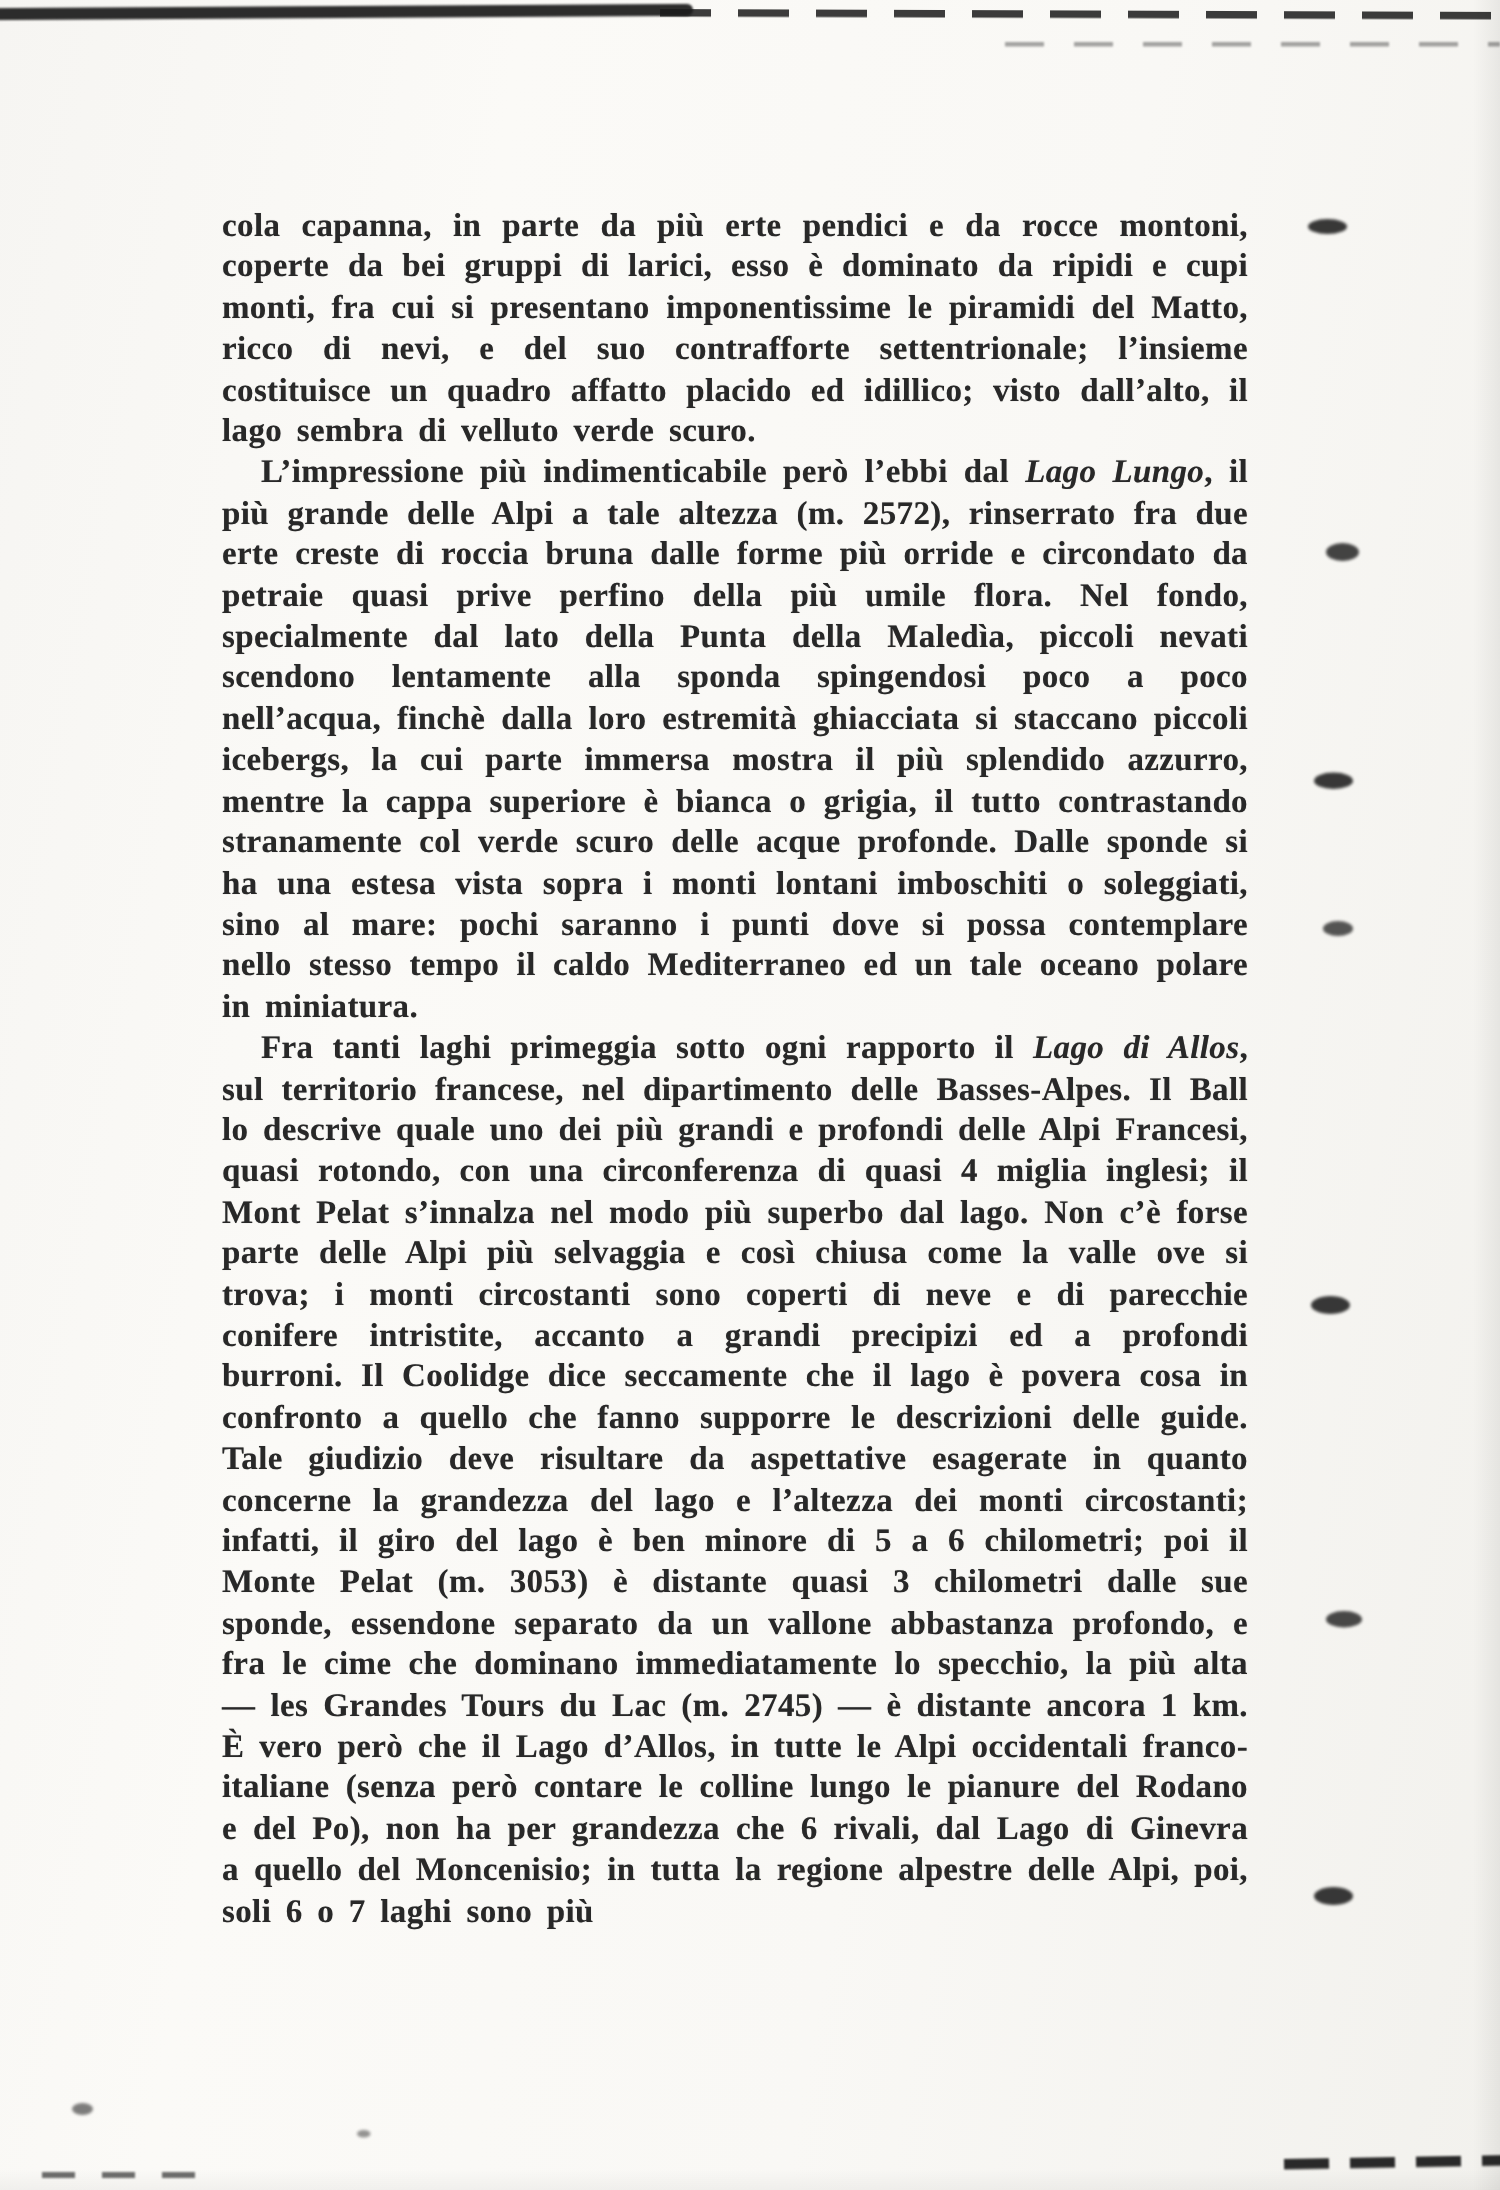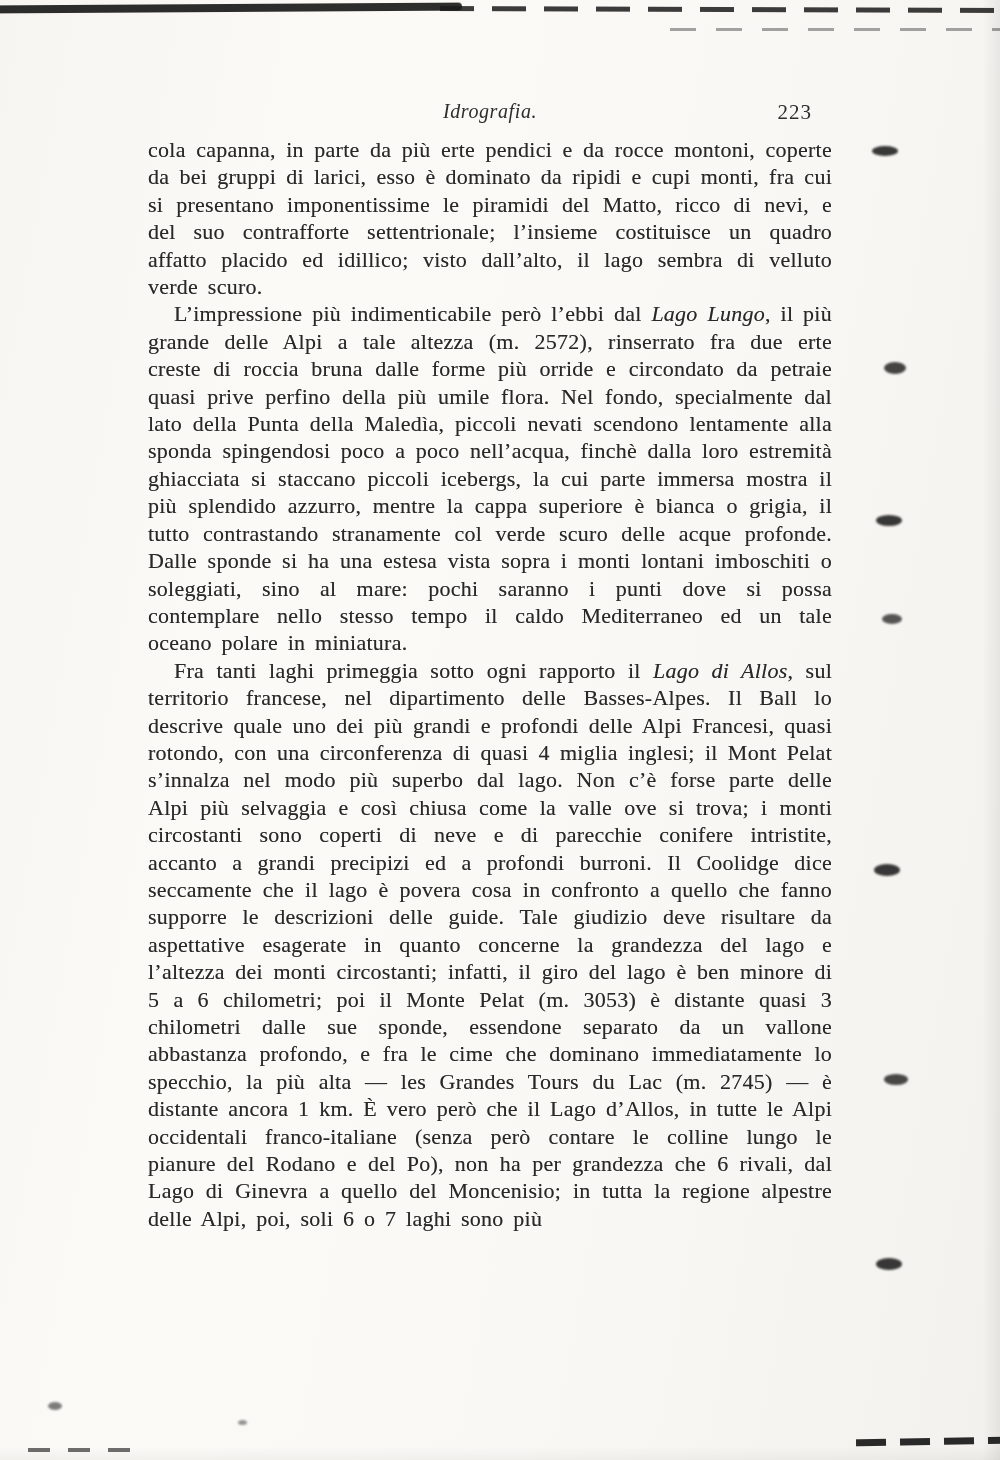--- a/index.html
+++ b/index.html
@@ -40,20 +40,21 @@
   
   .text-block {
     position: absolute; left: 148px; top: 136px; width: 684px;
     color: #282828;
     font-size: 22px;
     line-height: 27.4px;
     text-align: justify;
     letter-spacing: 0.25px;
     word-spacing: 4px;
     text-shadow: 0 0 0.5px rgba(40,40,40,0.45);
+    font-weight: bold;
   }
   .para { text-indent: 26px; margin: 0; }
   .para.no-indent { text-indent: 0; }
   .para em { font-style: italic; }
 
   
   .art { position: absolute; background: #171717; }
   .art-top-left {
     left: -6px; top: 4px; width: 468px; height: 8px;
     border-radius: 4px; transform: rotate(-0.35deg);
@@ -105,24 +106,20 @@
   <div class="art smudge art-s5"></div>
   <div class="art smudge art-s6"></div>
   <div class="art smudge art-s7"></div>
   <div class="art smudge art-s8"></div>
   <div class="art smudge art-s9"></div>
   <div class="art art-bottom-right"></div>
   <div class="art art-bottom-left"></div>
   <div class="edge-shade-right"></div>
   <div class="edge-shade-bottom"></div>
 
-  <header class="running-header">
-    <span class="header-title">Idrografia.</span>
-    <span class="page-number">223</span>
-  </header>
 
   <main class="text-block">
     <p class="para no-indent"><span>cola capanna, in parte da più erte pendici e da rocce montoni, coperte da bei gruppi di larici, esso è dominato da ripidi e cupi monti, fra cui si presentano imponentissime le piramidi del Matto, ricco di nevi, e del suo contrafforte settentrionale; l’insieme costituisce un quadro affatto placido ed idillico; visto dall’alto, il lago sembra di velluto verde scuro.</span></p>
     <p class="para"><span>L’impressione più indimenticabile però l’ebbi dal </span><em>Lago Lungo</em><span>, il più grande delle Alpi a tale altezza (m. 2572), rinserrato fra due erte creste di roccia bruna dalle forme più orride e circondato da petraie quasi prive perfino della più umile flora. Nel fondo, specialmente dal lato della Punta della Maledìa, piccoli nevati scendono lentamente alla sponda spingendosi poco a poco nell’acqua, finchè dalla loro estremità ghiacciata si staccano piccoli icebergs, la cui parte immersa mostra il più splendido azzurro, mentre la cappa superiore è bianca o grigia, il tutto contrastando stranamente col verde scuro delle acque profonde. Dalle sponde si ha una estesa vista sopra i monti lontani imboschiti o soleggiati, sino al mare: pochi saranno i punti dove si possa contemplare nello stesso tempo il caldo Mediterraneo ed un tale oceano polare in miniatura.</span></p>
     <p class="para"><span>Fra tanti laghi primeggia sotto ogni rapporto il </span><em>Lago di Allos</em><span>, sul territorio francese, nel dipartimento delle Basses-Alpes. Il Ball lo descrive quale uno dei più grandi e profondi delle Alpi Francesi, quasi rotondo, con una circonferenza di quasi 4 miglia inglesi; il Mont Pelat s’innalza nel modo più superbo dal lago. Non c’è forse parte delle Alpi più selvaggia e così chiusa come la valle ove si trova; i monti circostanti sono coperti di neve e di parecchie conifere intristite, accanto a grandi precipizi ed a profondi burroni. Il Coolidge dice seccamente che il lago è povera cosa in confronto a quello che fanno supporre le descrizioni delle guide. Tale giudizio deve risultare da aspettative esagerate in quanto concerne la grandezza del lago e l’altezza dei monti circostanti; infatti, il giro del lago è ben minore di 5 a 6 chilometri; poi il Monte Pelat (m. 3053) è distante quasi 3 chilometri dalle sue sponde, essendone separato da un vallone abbastanza profondo, e fra le cime che dominano immediatamente lo specchio, la più alta — les Grandes Tours du Lac (m. 2745) — è distante ancora 1 km. È vero però che il Lago d’Allos, in tutte le Alpi occidentali franco-italiane (senza però contare le colline lungo le pianure del Rodano e del Po), non ha per grandezza che 6 rivali, dal Lago di Ginevra a quello del Moncenisio; in tutta la regione alpestre delle Alpi, poi, soli 6 o 7 laghi sono più</span></p>
   </main>
 
 </div>
 
 </body></html>

